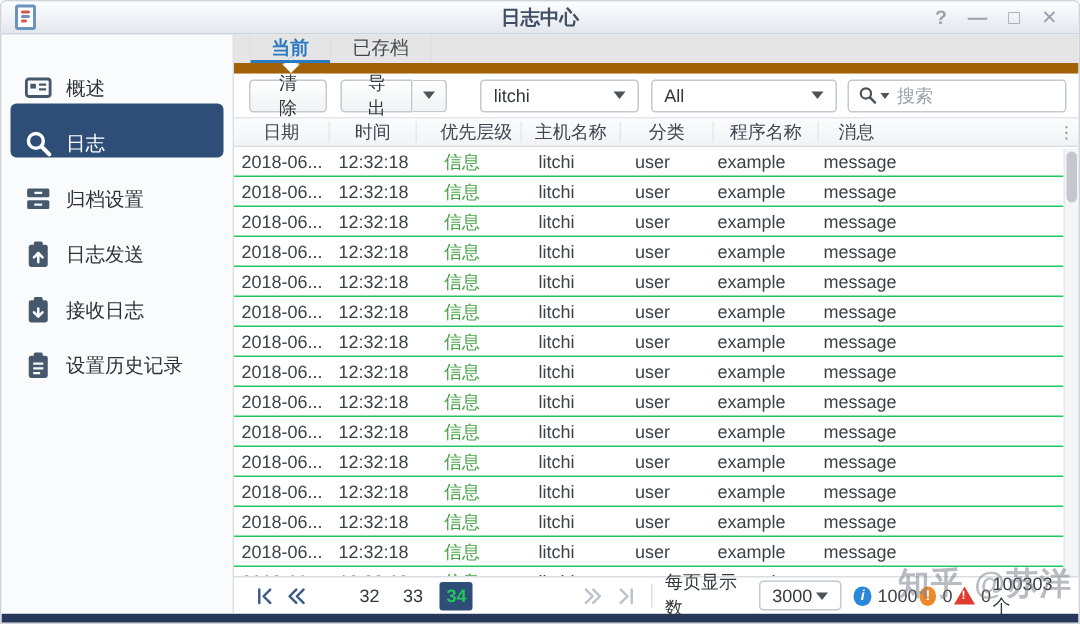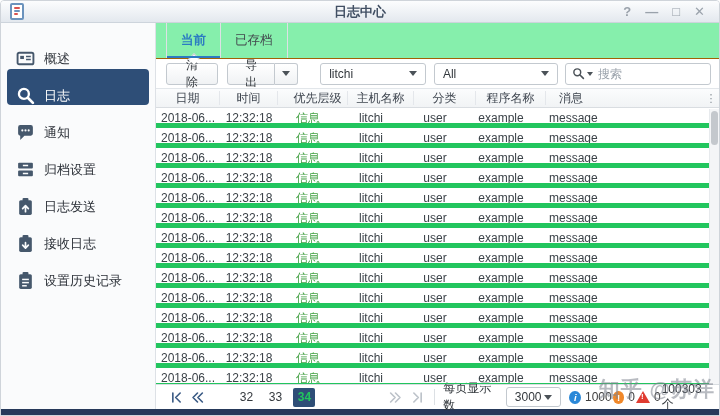--- a/index.html
+++ b/index.html
@@ -23,21 +23,21 @@
   #sidebar { width:175px; background:#fafbfc; border-right:1px solid #dde1e6; padding-top:8px; }
   .side-item { display:flex; align-items:flex-end; height:36px; margin:1px 6px; padding-left:9px; border-radius:4px; color:#2c3138; font-size:13px; cursor:pointer; }
   .side-item .side-icon { width:19px; height:19px; margin-right:9px; color:#46586c; display:inline-flex; }
   .side-item.active { background:#2e4e77; color:#fff; }
   .side-item.active .side-icon { color:#fff; }
   .side-icon svg { width:19px; height:19px; }
 
   #main { flex:1; position:relative; display:flex; flex-direction:column; }
 
   
-  #tabbar { height:36px; background:#86efac; border-bottom:1px solid #a16207; display:flex; align-items:stretch; padding-left:10px; position:relative; }
+  #tabbar { height:26px; background:#e5e5e5; border-bottom:7px solid #a16207; display:flex; align-items:stretch; padding-left:10px; position:relative; }
   .tab { position:relative; padding:0 14px; display:flex; align-items:center; font-size:12.5px; color:#42474d; border-left:1px solid #dde1e5; cursor:pointer; }
   .tab:last-of-type { border-right:1px solid #dde1e5; }
   .tab.active { color:#2b7bc2; font-weight:bold; }
   .tab.active::after { content:""; position:absolute; left:0; right:0; bottom:0; height:2px; background:#2b7bc2; }
   .tab.active::before { content:""; position:absolute; left:50%; bottom:-5px; margin-left:-4px; width:7px; height:7px; background:#fff; border-left:1px solid #c9ced3; border-top:1px solid #c9ced3; transform:rotate(45deg); }
 
   
   #toolbar { height:29px; display:flex; align-items:center; padding:0 8px 0 10px; background:#fff; }
   .btn { height:22px; padding:0 14px; background:linear-gradient(#ffffff,#f0f2f4); border:1px solid #c3c9cf; border-radius:3px; font-size:12px; color:#33383d; display:inline-flex; align-items:center; cursor:pointer; font-family:inherit; }
   #clear-btn { margin-right:9px; }
@@ -54,21 +54,21 @@
   #search-input { flex:1; min-width:0; border:none; outline:none; font-size:12px; color:#33383d; font-family:inherit; }
   #search-input::placeholder { color:#9aa2ab; }
 
   
   #grid { flex:1; position:relative; overflow:hidden; display:flex; flex-direction:column; }
   #grid-header { height:20px; background:linear-gradient(#fbfcfd,#f1f3f5); border-top:1px solid #e2e6ea; border-bottom:1px solid #d9dde1; display:flex; align-items:center; color:#3f4650; flex:none; }
   .hcell { text-align:center; font-size:12px; border-right:1px solid #e4e7eb; height:14px; line-height:14px; cursor:pointer; }
   .hcell.col-msg { text-align:left; padding-left:13px; border-right:none; }
   #col-menu { width:16px; text-align:center; color:#8b929a; font-size:11px; cursor:pointer; flex:none; letter-spacing:0; }
   #grid-body { flex:1; overflow:hidden; }
-  .row { display:flex; height:20px; line-height:20px; border-bottom:5px solid #22c55e; cursor:pointer; }
+  .row { display:flex; height:20px; line-height:20px; border-bottom:1px solid #22c55e; cursor:pointer; }
   .cell { text-align:center; font-size:12px; color:#3b4248; white-space:nowrap; overflow:hidden; }
   .cell.col-msg { text-align:left; padding-left:13px; }
   .cell.level { color:#45a145; }
   #vscroll { position:absolute; top:21px; right:0; bottom:0; width:10px; background:#f4f5f7; border-left:1px solid #e7eaed; }
   #vscroll-thumb { position:absolute; top:2px; left:1px; width:7px; height:34px; background:#c4c8cd; border-radius:4px; cursor:pointer; }
 
   
   #pager { height:25px; border-top:1px solid #d9dde1; background:#fff; display:flex; align-items:center; padding:0 8px 0 10px; flex:none; }
   .nav-btn { width:22px; height:20px; display:inline-flex; align-items:center; justify-content:center; cursor:pointer; }
   .nav-btn svg { width:13px; height:13px; }
@@ -131,31 +131,20 @@
             <svg viewBox="0 0 18 18">
               <circle cx="7.5" cy="7.5" r="4.7" fill="none" stroke="currentColor" stroke-width="2.2"></circle>
               <line x1="11.2" y1="11.2" x2="16" y2="16" stroke="currentColor" stroke-width="2.6" stroke-linecap="round"></line>
             </svg>
           </span>
           <span>日志</span>
         </div>
         <div class="side-item">
           <span class="side-icon">
             <svg viewBox="0 0 18 18">
-              <path d="M2 4 a2 2 0 0 1 2-2 h10 a2 2 0 0 1 2 2 v6 a2 2 0 0 1-2 2 H8 l-4 4 v-4 H4 a2 2 0 0 1-2-2 z" fill="currentColor"></path>
-              <circle cx="6" cy="7" r="1" fill="#fafbfc" class="dot"></circle>
-              <circle cx="9" cy="7" r="1" fill="#fafbfc"></circle>
-              <circle cx="12" cy="7" r="1" fill="#fafbfc"></circle>
-            </svg>
-          </span>
-          <span>通知</span>
-        </div>
-        <div class="side-item">
-          <span class="side-icon">
-            <svg viewBox="0 0 18 18">
               <rect x="2" y="2.5" width="14" height="5.6" rx="1" fill="currentColor"></rect>
               <rect x="2" y="9.9" width="14" height="5.6" rx="1" fill="currentColor"></rect>
               <line x1="6.5" y1="5.3" x2="11.5" y2="5.3" stroke="#fafbfc" stroke-width="1.4"></line>
               <line x1="6.5" y1="12.7" x2="11.5" y2="12.7" stroke="#fafbfc" stroke-width="1.4"></line>
             </svg>
           </span>
           <span>归档设置</span>
         </div>
         <div class="side-item">
           <span class="side-icon">

